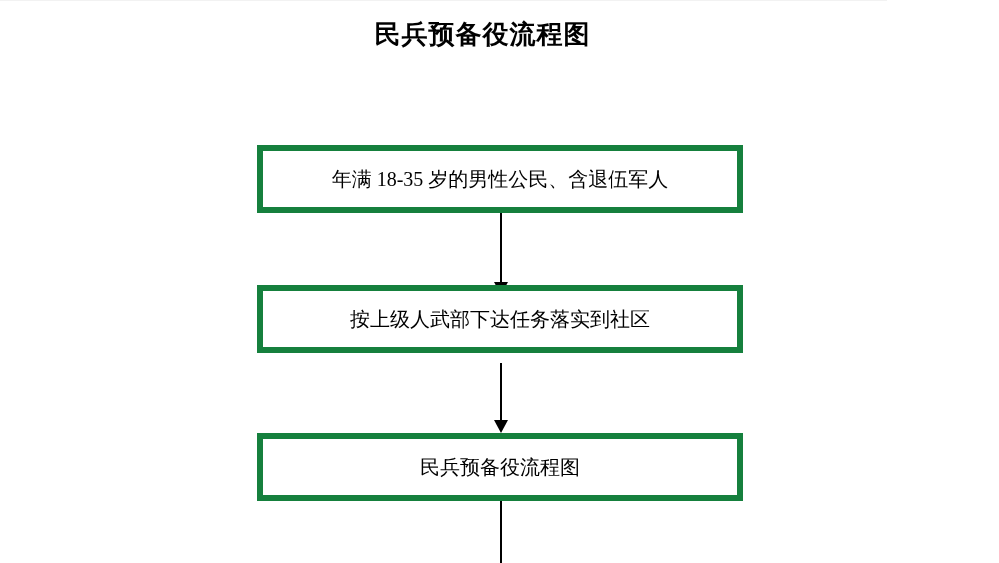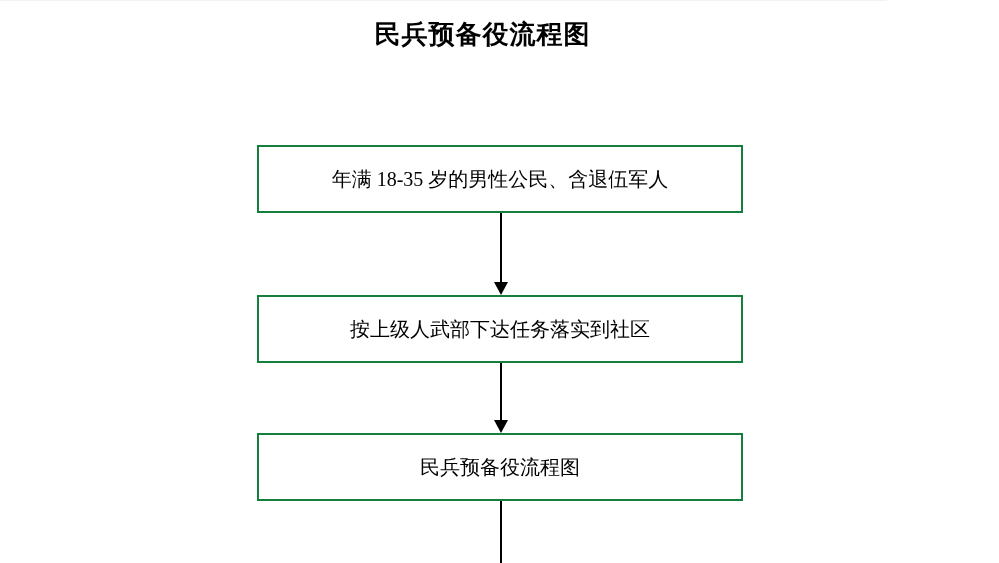--- a/index.html
+++ b/index.html
@@ -28,31 +28,31 @@
     font-weight: bold;
     color: #000000;
     letter-spacing: 1px;
   }
   .flow-node {
     position: absolute;
     left: 257px;
     width: 486px;
     height: 68px;
     box-sizing: border-box;
-    border: 2px solid #15803d;
+    border: 6px solid #15803d;
     background: #ffffff;
     display: flex;
     align-items: center;
     justify-content: center;
     text-align: center;
     font-size: 20px;
     color: #000000;
   }
   .node-1 { top: 144px; }
-  .node-2 { top: 294px; font-family: Liberation Mono, monospace; }
+  .node-2 { top: 284px; font-family: Liberation Mono, monospace; }
   .node-3 { top: 432px; }
   .connector {
     position: absolute;
     left: 494px;
     width: 14px;
     display: flex;
     flex-direction: column;
     align-items: center;
   }
   .connector .line {

